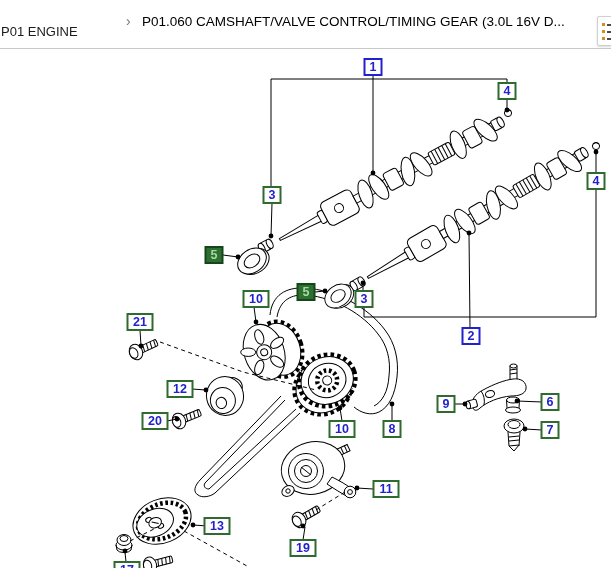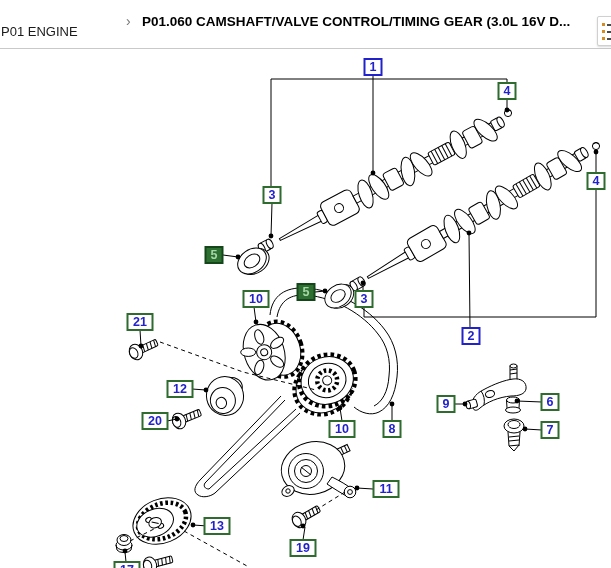--- a/index.html
+++ b/index.html
@@ -3,21 +3,21 @@
 <meta charset="utf-8">
 <style>
   html,body{margin:0;padding:0;background:#fff;}
   .app{position:relative;width:611px;height:568px;overflow:hidden;background:#fff;
        font-family:"Liberation Sans",sans-serif;}
   
   .hdr{position:absolute;left:0;top:0;width:611px;height:48px;background:#fff;
        border-bottom:1px solid #c9c9c9;z-index:5;}
   .crumb{position:absolute;left:1px;top:24px;font-size:13px;color:#1a1a1a;white-space:nowrap;cursor:pointer;}
   .chev{position:absolute;left:126px;top:13px;font-size:14px;color:#777;}
-  .ttl{position:absolute;left:142px;top:14px;font-size:13.5px;font-weight:bold;color:#000;
+  .ttl{position:absolute;left:142px;top:14px;font-size:13.5px;font-weight:normal;color:#000;
        white-space:nowrap;max-width:450px;overflow:hidden;}
   .listbtn{position:absolute;right:-13px;top:16px;width:27px;height:30px;background:#fff;
        border:1px solid #d0d0d0;border-radius:2px;box-shadow:0 1px 2px rgba(0,0,0,.15);
        padding:4px 0 0 4px;box-sizing:border-box;cursor:pointer;}
   .lrow{display:flex;align-items:center;height:7px;}
   .ldot{width:3px;height:3px;background:#d78c1e;margin-right:2px;}
   .lline{width:11px;height:2px;background:#4a4a4a;}
   
   svg{position:absolute;left:0;top:0;z-index:1;}
   .part{fill:#fff;stroke:#000;stroke-width:1;}

